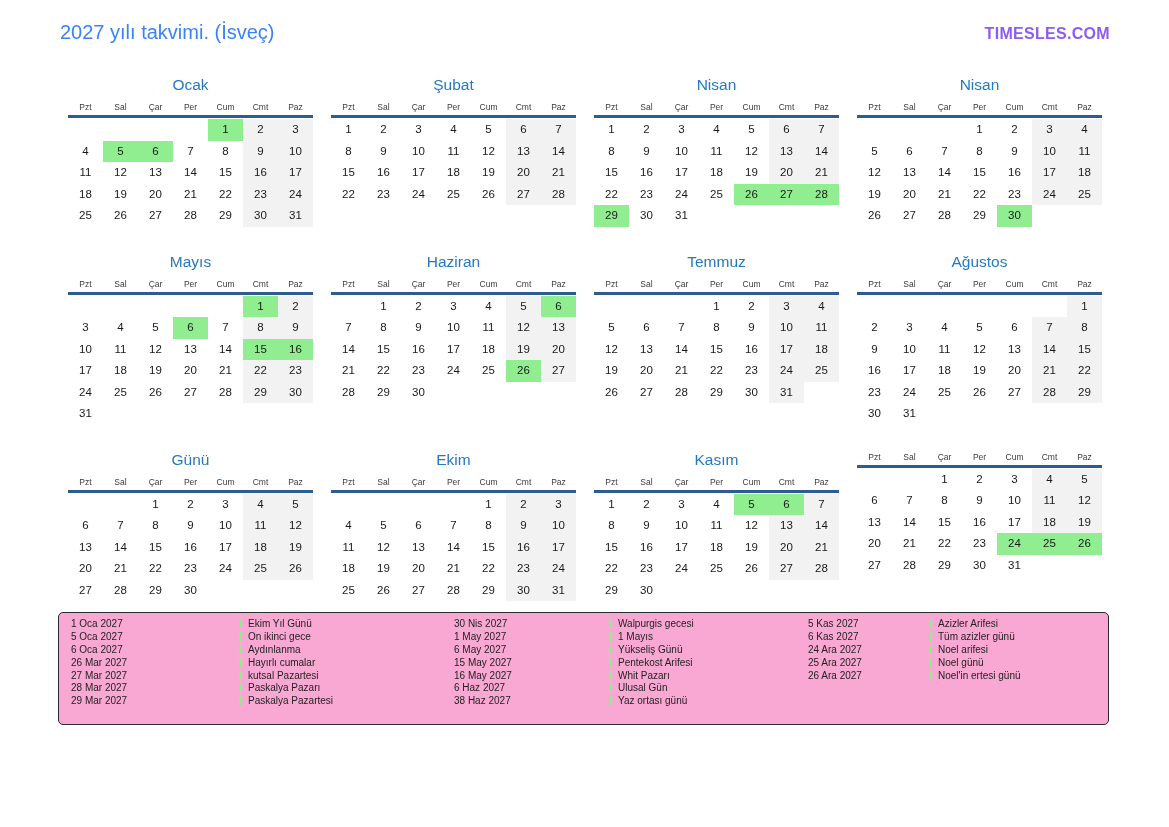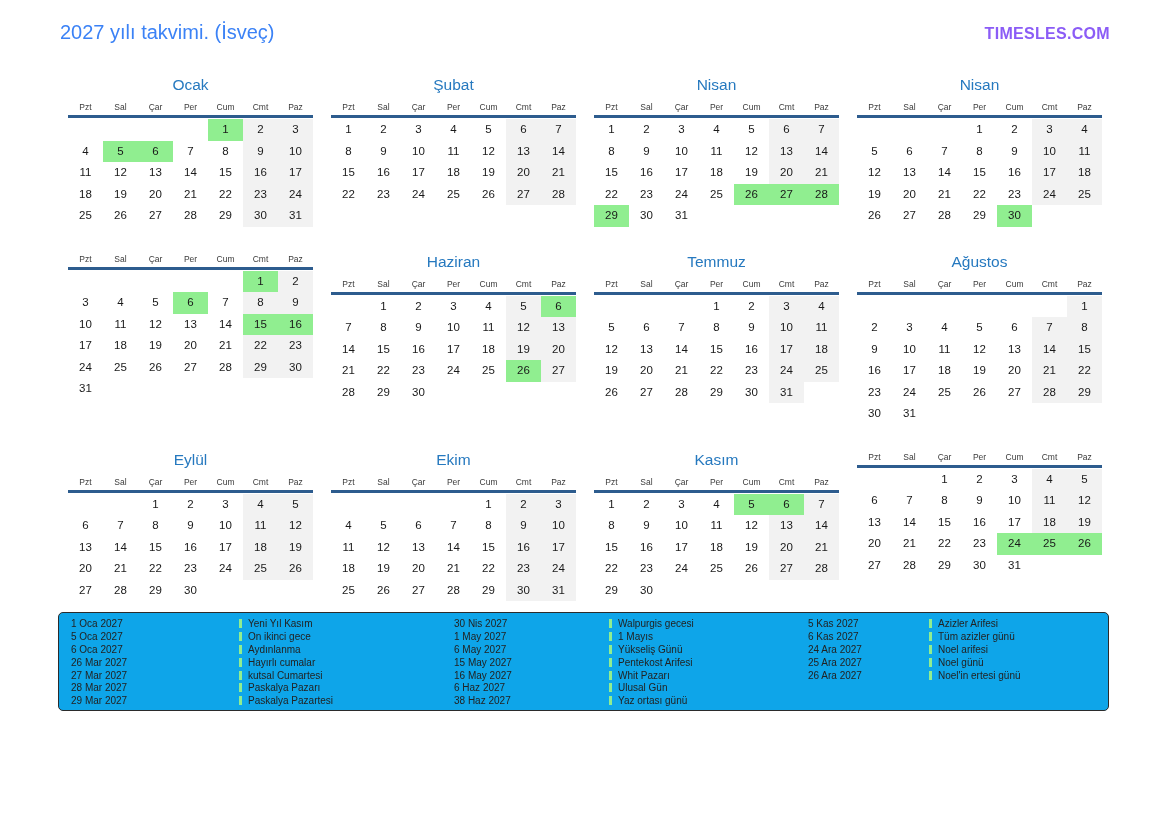--- a/index.html
+++ b/index.html
@@ -20,22 +20,22 @@
   .month-title { text-align:center; font-size:15.5px; color:#2679bf; margin-bottom:7px; }
   .weekdays { display:grid; grid-template-columns:repeat(7,35px); }
   .wd { text-align:center; font-size:8.5px; color:#3a3a3a; height:13px; line-height:13px; }
   .rule { height:3px; background:#2d5c8e; margin-top:1px; margin-bottom:1px; }
   .daygrid { display:grid; grid-template-columns:repeat(7,35px); grid-auto-rows:21.5px; }
   .cell { text-align:center; line-height:21.5px; font-size:11.5px; color:#191919; }
   .cell.wk { background:#f2f2f2; }
   .cell.hl { background:#90ee90; }
 
   
-  #legend { position:absolute; left:58px; top:612px; width:1051px; height:99px;
-            border:1.5px solid #2b2b2b; border-radius:5px; padding-top:5px; background:#0ea5e9; }
+  #legend { position:absolute; left:58px; top:612px; width:1051px; height:113px;
+            border:1.5px solid #2b2b2b; border-radius:5px; padding-top:5px; background:#f9a8d4; }
   .legend-grid { display:grid; grid-template-columns:180px 203px 167px 187px 133px 1fr;
                  grid-auto-rows:12.9px; font-size:10px; color:#222; }
   .lg-date { padding-left:12px; line-height:12.9px; }
   .lg-name { line-height:12.9px; white-space:nowrap; }
   .lg-bar { display:inline-block; width:3px; height:9px; background:#90ee90;
             margin-right:6px; vertical-align:-1px; }
 </style>
 </head>
 <body>
 
@@ -231,20 +231,21 @@
           <div class="cell">26</div>
           <div class="cell">27</div>
           <div class="cell">28</div>
           <div class="cell">29</div>
           <div class="cell hl">30</div>
           <div class="cell empty"></div>
           <div class="cell empty"></div>
         </div>
       </div>
       <div class="month">
+        <div class="month-title">Mayıs</div>
         <div class="weekdays">
           <span class="wd">Pzt</span>
           <span class="wd">Sal</span>
           <span class="wd">Çar</span>
           <span class="wd">Per</span>
           <span class="wd">Cum</span>
           <span class="wd">Cmt</span>
           <span class="wd">Paz</span>
         </div>
         <div class="rule"></div>
@@ -444,21 +445,21 @@
           <div class="cell">30</div>
           <div class="cell">31</div>
           <div class="cell empty"></div>
           <div class="cell empty"></div>
           <div class="cell empty"></div>
           <div class="cell empty"></div>
           <div class="cell empty"></div>
         </div>
       </div>
       <div class="month">
-        <div class="month-title">Eylül</div>
+        <div class="month-title">Günü</div>
         <div class="weekdays">
           <span class="wd">Pzt</span>
           <span class="wd">Sal</span>
           <span class="wd">Çar</span>
           <span class="wd">Per</span>
           <span class="wd">Cum</span>
           <span class="wd">Cmt</span>
           <span class="wd">Paz</span>
         </div>
         <div class="rule"></div>
@@ -647,21 +648,21 @@
           <div class="cell">31</div>
           <div class="cell empty"></div>
           <div class="cell empty"></div>
         </div>
       </div>
     </div>
 
   <div id="legend">
     <div class="legend-grid" id="legend-grid">
         <div class="lg-date">1 Oca 2027</div>
-        <div class="lg-name"><span class="lg-bar"></span><span>Yeni Yıl Kasım</span></div>
+        <div class="lg-name"><span class="lg-bar"></span><span>Ekim Yıl Günü</span></div>
         <div class="lg-date">30 Nis 2027</div>
         <div class="lg-name"><span class="lg-bar"></span><span>Walpurgis gecesi</span></div>
         <div class="lg-date">5 Kas 2027</div>
         <div class="lg-name"><span class="lg-bar"></span><span>Azizler Arifesi</span></div>
         <div class="lg-date">5 Oca 2027</div>
         <div class="lg-name"><span class="lg-bar"></span><span>On ikinci gece</span></div>
         <div class="lg-date">1 May 2027</div>
         <div class="lg-name"><span class="lg-bar"></span><span>1 Mayıs</span></div>
         <div class="lg-date">6 Kas 2027</div>
         <div class="lg-name"><span class="lg-bar"></span><span>Tüm azizler günü</span></div>
@@ -671,21 +672,21 @@
         <div class="lg-name"><span class="lg-bar"></span><span>Yükseliş Günü</span></div>
         <div class="lg-date">24 Ara 2027</div>
         <div class="lg-name"><span class="lg-bar"></span><span>Noel arifesi</span></div>
         <div class="lg-date">26 Mar 2027</div>
         <div class="lg-name"><span class="lg-bar"></span><span>Hayırlı cumalar</span></div>
         <div class="lg-date">15 May 2027</div>
         <div class="lg-name"><span class="lg-bar"></span><span>Pentekost Arifesi</span></div>
         <div class="lg-date">25 Ara 2027</div>
         <div class="lg-name"><span class="lg-bar"></span><span>Noel günü</span></div>
         <div class="lg-date">27 Mar 2027</div>
-        <div class="lg-name"><span class="lg-bar"></span><span>kutsal Cumartesi</span></div>
+        <div class="lg-name"><span class="lg-bar"></span><span>kutsal Pazartesi</span></div>
         <div class="lg-date">16 May 2027</div>
         <div class="lg-name"><span class="lg-bar"></span><span>Whit Pazarı</span></div>
         <div class="lg-date">26 Ara 2027</div>
         <div class="lg-name"><span class="lg-bar"></span><span>Noel'in ertesi günü</span></div>
         <div class="lg-date">28 Mar 2027</div>
         <div class="lg-name"><span class="lg-bar"></span><span>Paskalya Pazarı</span></div>
         <div class="lg-date">6 Haz 2027</div>
         <div class="lg-name"><span class="lg-bar"></span><span>Ulusal Gün</span></div>
         <div class="lg-date"></div>
         <div class="lg-name"></div>

